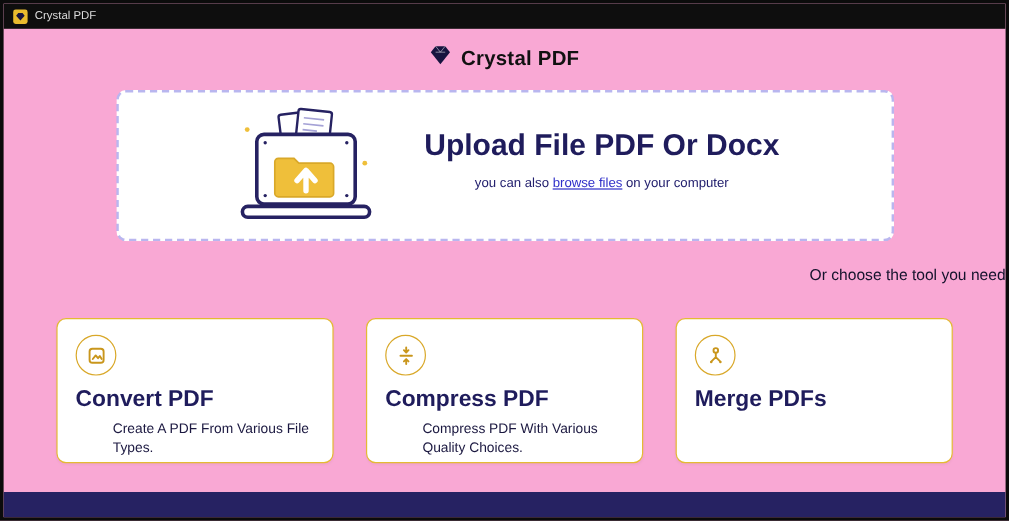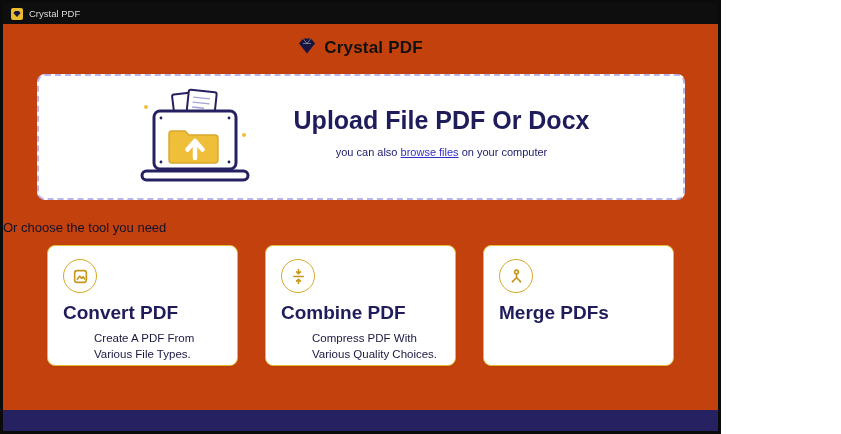--- a/index.html
+++ b/index.html
@@ -3,24 +3,24 @@
 <meta charset="utf-8">
 <style>
   * { box-sizing: border-box; }
   body {
     margin: 0;
     background: #ffffff;
     font-family: "Liberation Sans", sans-serif;
   }
   .window {
     position: relative;
-    width: 721px;
+    width: 841px;
     height: 434px;
     border: 3px solid #0b0b0b;
-    background: #c2410c;
+    background: #f9a8d4;
     overflow: hidden;
   }
   
   .titlebar {
     height: 21px;
     background: #0e0e0e;
     display: flex;
     align-items: center;
     gap: 6px;
     padding: 0 8px;
@@ -51,21 +51,21 @@
     gap: 36px;
     cursor: pointer;
     background: #ffffff;
   }
   .upload-texts { text-align: center; }
   .upload-title { font-size: 25px; font-weight: 700; color: #1F1C5C; margin: 0 0 9px; }
   .upload-sub { font-size: 11px; color: #23206e; }
   .browse-link { color: #2F2FC9; text-decoration: underline; cursor: pointer; }
 
   
-  .prompt { text-align: left; font-size: 13px; color: #14122c; margin: 20px 0 10px; }
+  .prompt { text-align: right; font-size: 13px; color: #14122c; margin: 20px 0 29px; }
 
   
   .cards {
     display: flex; justify-content: center;
     gap: 27px; padding: 0 44px; align-items: flex-end;
   }
   .card {
     flex: 1; max-width: 237px; height: 121px;
     border: 1.5px solid #E4BA33;
     border-radius: 8px;
@@ -160,21 +160,21 @@
     </div>
 
     <div class="card">
       <span class="card-icon">
         <svg width="17" height="17" viewBox="0 0 16 16" fill="none" stroke="#C9961C" stroke-width="1.5" stroke-linecap="round" stroke-linejoin="round">
           <path d="M8 1.5 v3.6 M6.2 3.6 L8 5.4 L9.8 3.6"></path>
           <path d="M8 14.5 v-3.6 M6.2 12.4 L8 10.6 L9.8 12.4"></path>
           <path d="M3.5 8 h9"></path>
         </svg>
       </span>
-      <div class="card-title">Combine PDF</div>
+      <div class="card-title">Compress PDF</div>
       <div class="card-desc">Compress PDF With Various Quality Choices.</div>
     </div>
 
     <div class="card">
       <span class="card-icon">
         <svg width="17" height="17" viewBox="0 0 16 16" fill="none" stroke="#C9961C" stroke-width="1.5" stroke-linecap="round" stroke-linejoin="round">
           <circle cx="8" cy="3.8" r="1.8"></circle>
           <path d="M8 6 v3 M8 9 L4.8 12.2 M8 9 L11.2 12.2"></path>
           <circle cx="4.4" cy="12.8" r="1" fill="#C9961C" stroke="none"></circle>
           <circle cx="11.6" cy="12.8" r="1" fill="#C9961C" stroke="none"></circle>

